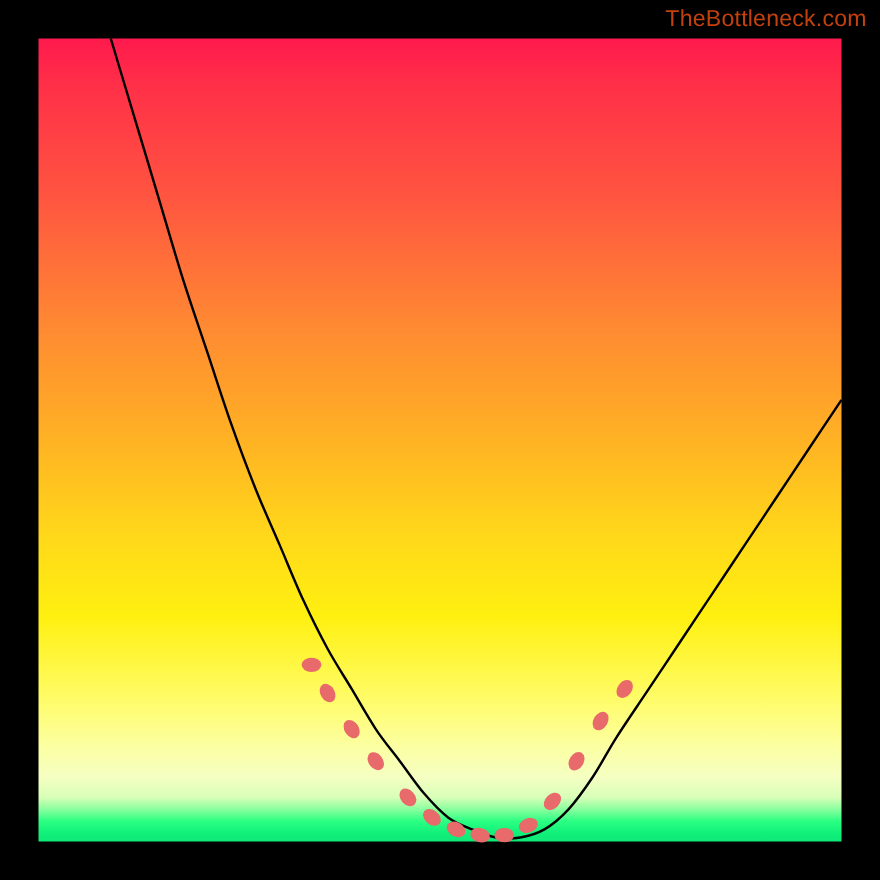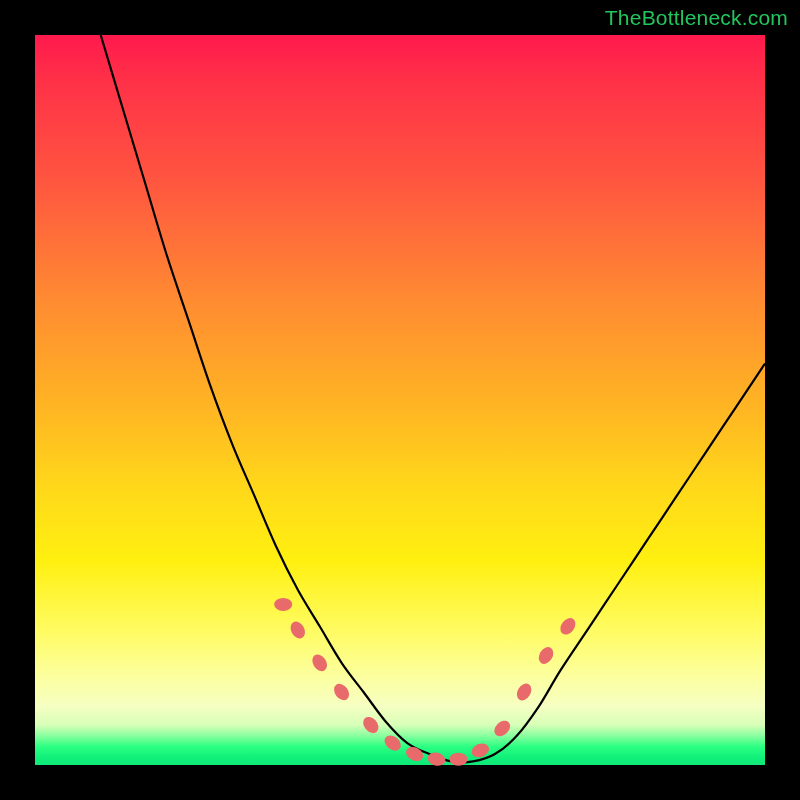--- a/index.html
+++ b/index.html
@@ -42,21 +42,21 @@
       #88ff9e 96%,
       #2aff82 97.5%,
       #10f07a 99%,
       #0fe878 100%
     );
   }
   .watermark {
     position: absolute;
     top: 6px;
     right: 12px;
-    color: #22c55e;
+    color: #c2410c;
     font-size: 21px;
     font-weight: 400;
     letter-spacing: 0.2px;
     user-select: none;
   }
   svg.curve-layer {
     position: absolute;
     top: 0;
     left: 0;
     width: 730px;

